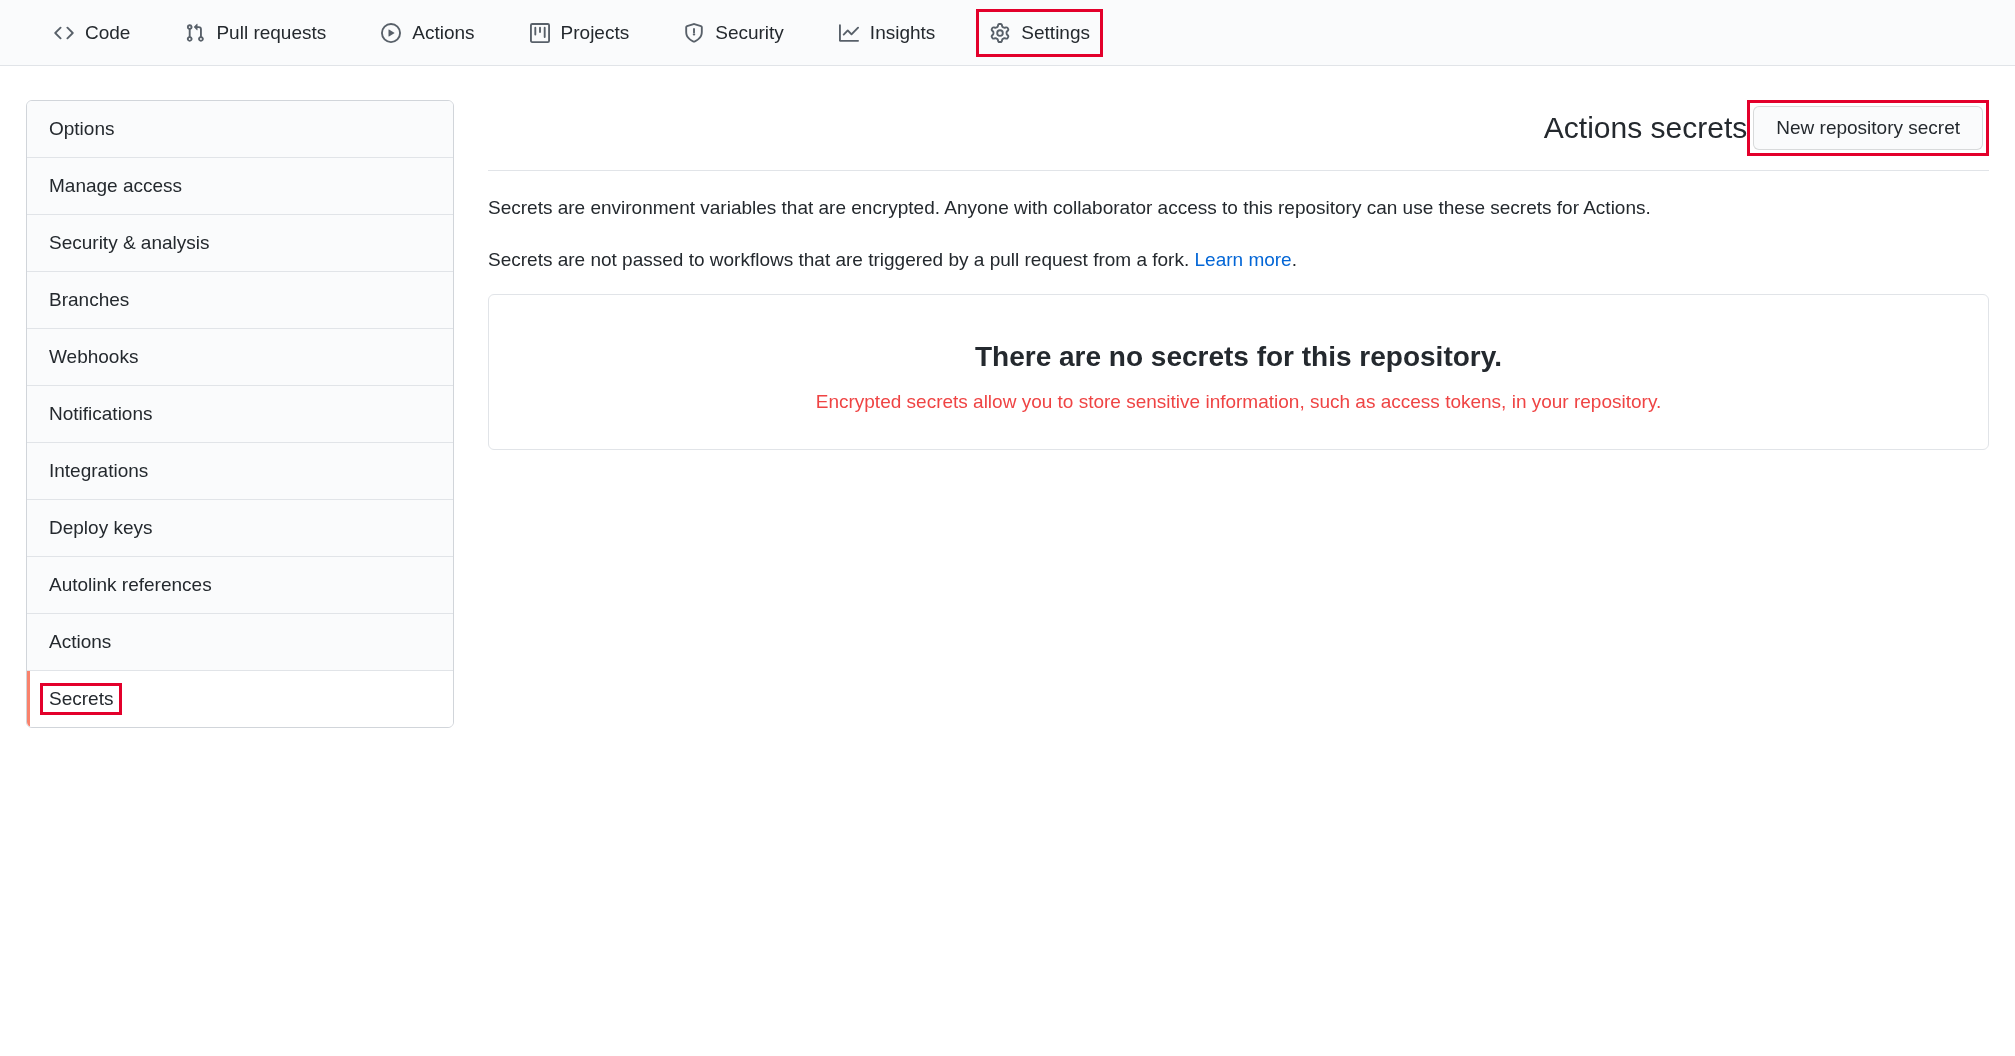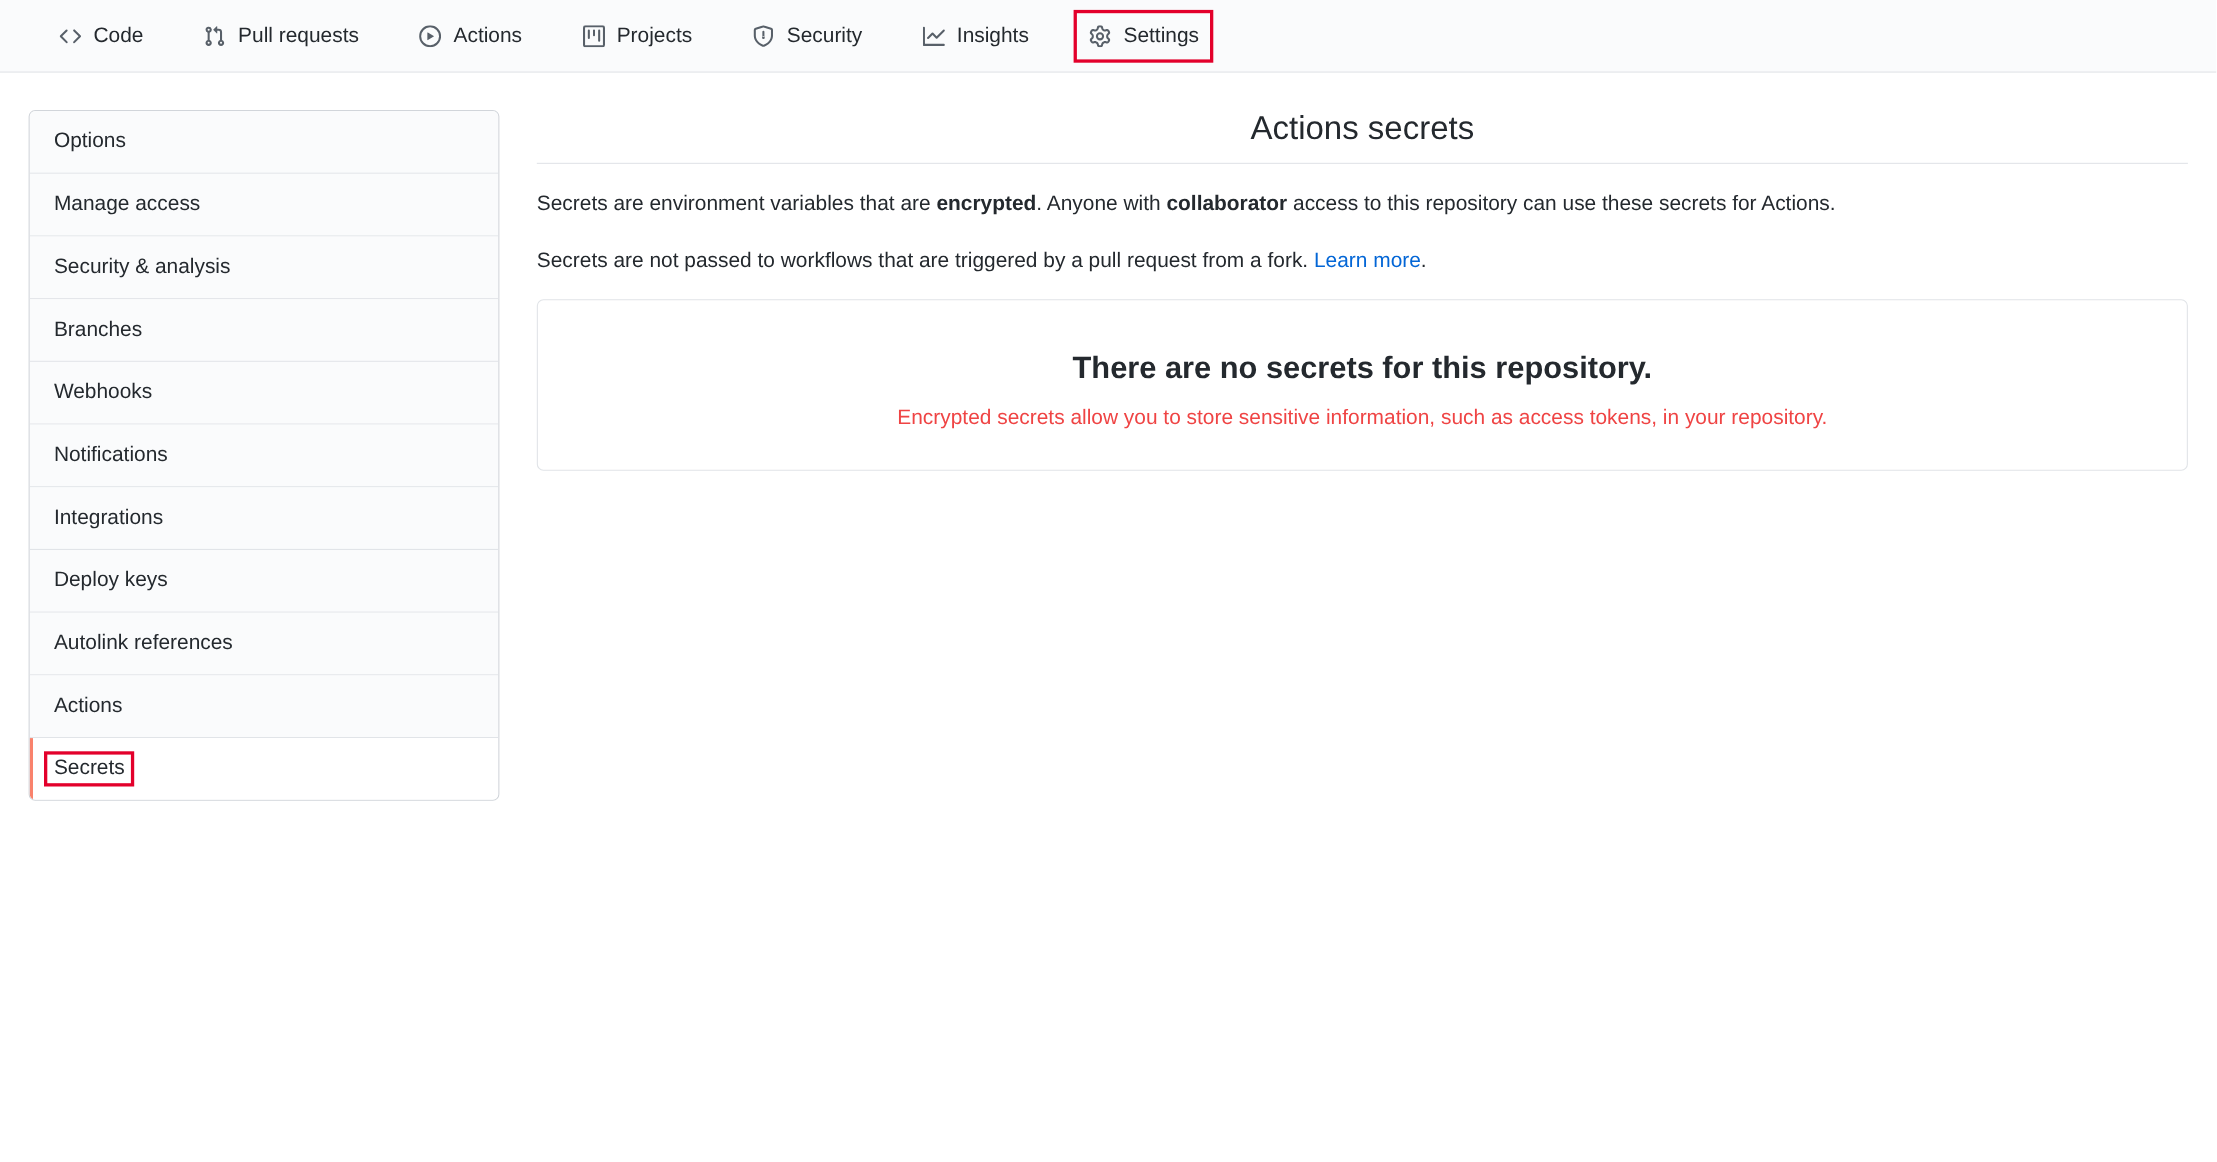--- a/index.html
+++ b/index.html
@@ -83,24 +83,23 @@
     margin: -5px -9px;
   }
 
   .main {
     flex: 1;
     min-width: 0;
   }
   .subhead {
     display: flex;
     align-items: center;
-    justify-content: flex-start;
+    justify-content: flex-end;
     border-bottom: 1px solid #e1e4e8;
     padding-bottom: 14px;
-    flex-direction: column;
   }
   .subhead h2 {
     margin: 0;
     font-size: 30px;
     font-weight: 400;
   }
   .btn-wrapper {
     border: 3px solid #e3002b;
     padding: 3px;
   }
@@ -115,21 +114,21 @@
     cursor: pointer;
     font-weight: 500;
   }
   .desc {
     font-size: 19px;
     line-height: 1.6;
     margin: 22px 0 18px;
     color: #24292e;
   }
   .desc a { color: #0366d6; text-decoration: none; }
-  .desc strong { font-weight: 700; }
+  .desc strong { font-weight: 400; }
 
   .blankslate {
     border: 1px solid #e1e4e8;
     border-radius: 6px;
     padding: 46px 32px 36px;
     text-align: center;
     margin-top: 10px;
   }
   .blankslate h3 {
     margin: 0 0 18px;
@@ -220,20 +219,23 @@
       <li class="menu-item"><span>Actions</span></li>
       <li class="menu-item selected">
         <span class="inner-highlight">Secrets</span>
       </li>
     </ul>
   </aside>
 
   <main class="main">
     <div class="subhead">
       <h2>Actions secrets</h2>
+      <div class="btn-wrapper">
+        <button class="btn">New repository secret</button>
+      </div>
     </div>
 
     <p class="desc">
       <span>Secrets are environment variables that are </span><strong>encrypted</strong><span>. Anyone with </span><strong>collaborator</strong><span> access to this repository can use these secrets for Actions.</span>
     </p>
     <p class="desc">
       <span>Secrets are not passed to workflows that are triggered by a pull request from a fork. </span><a href="#">Learn more</a><span>.</span>
     </p>
 
     <div class="blankslate">

